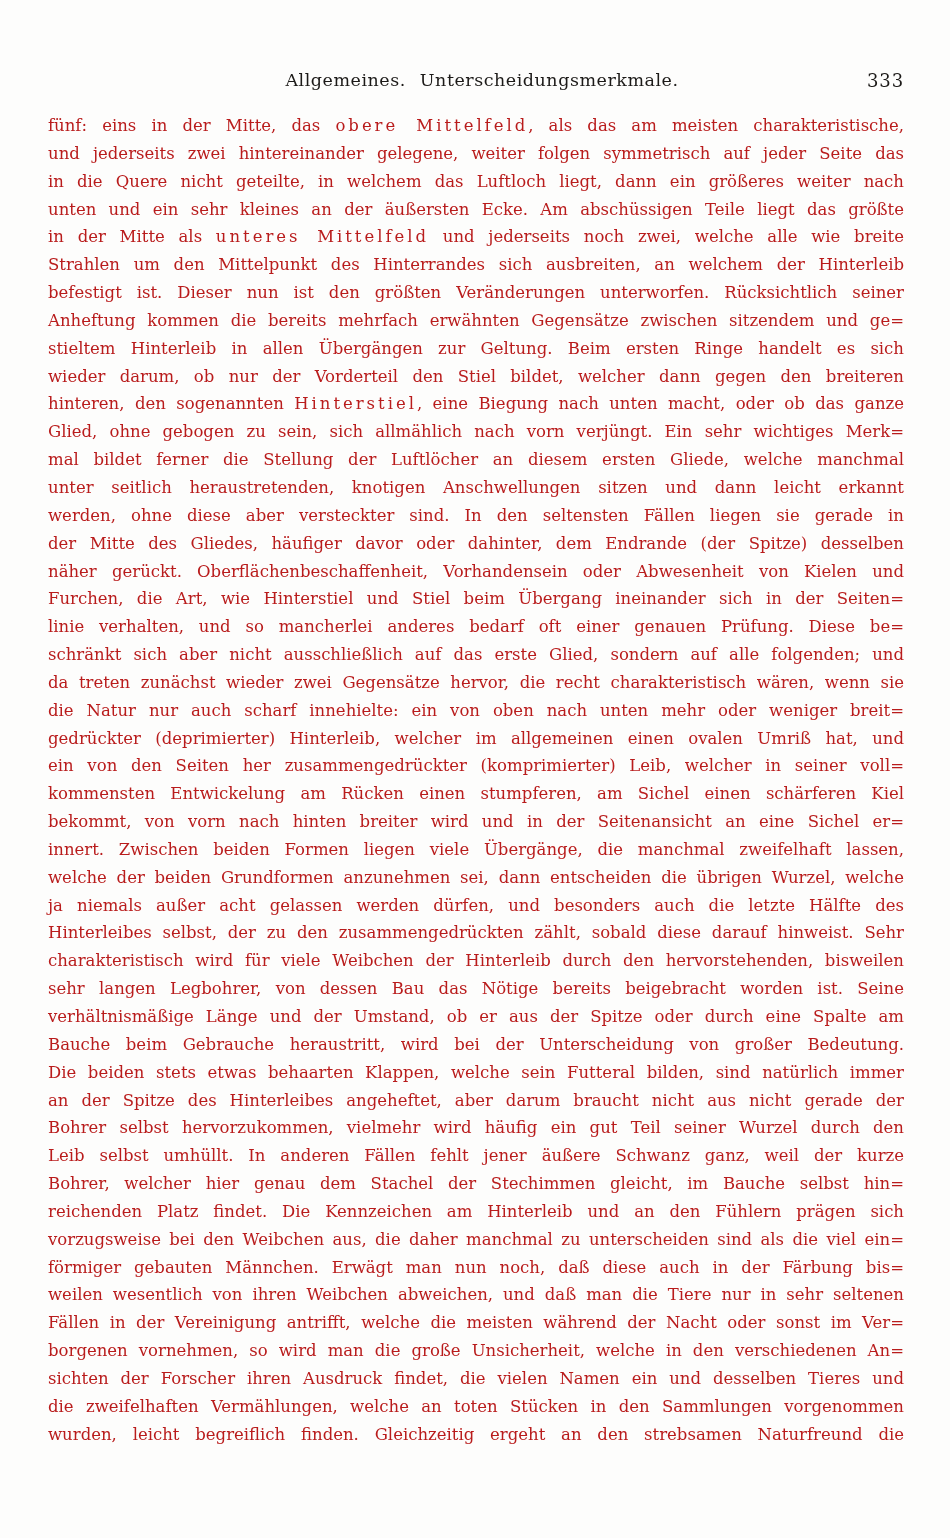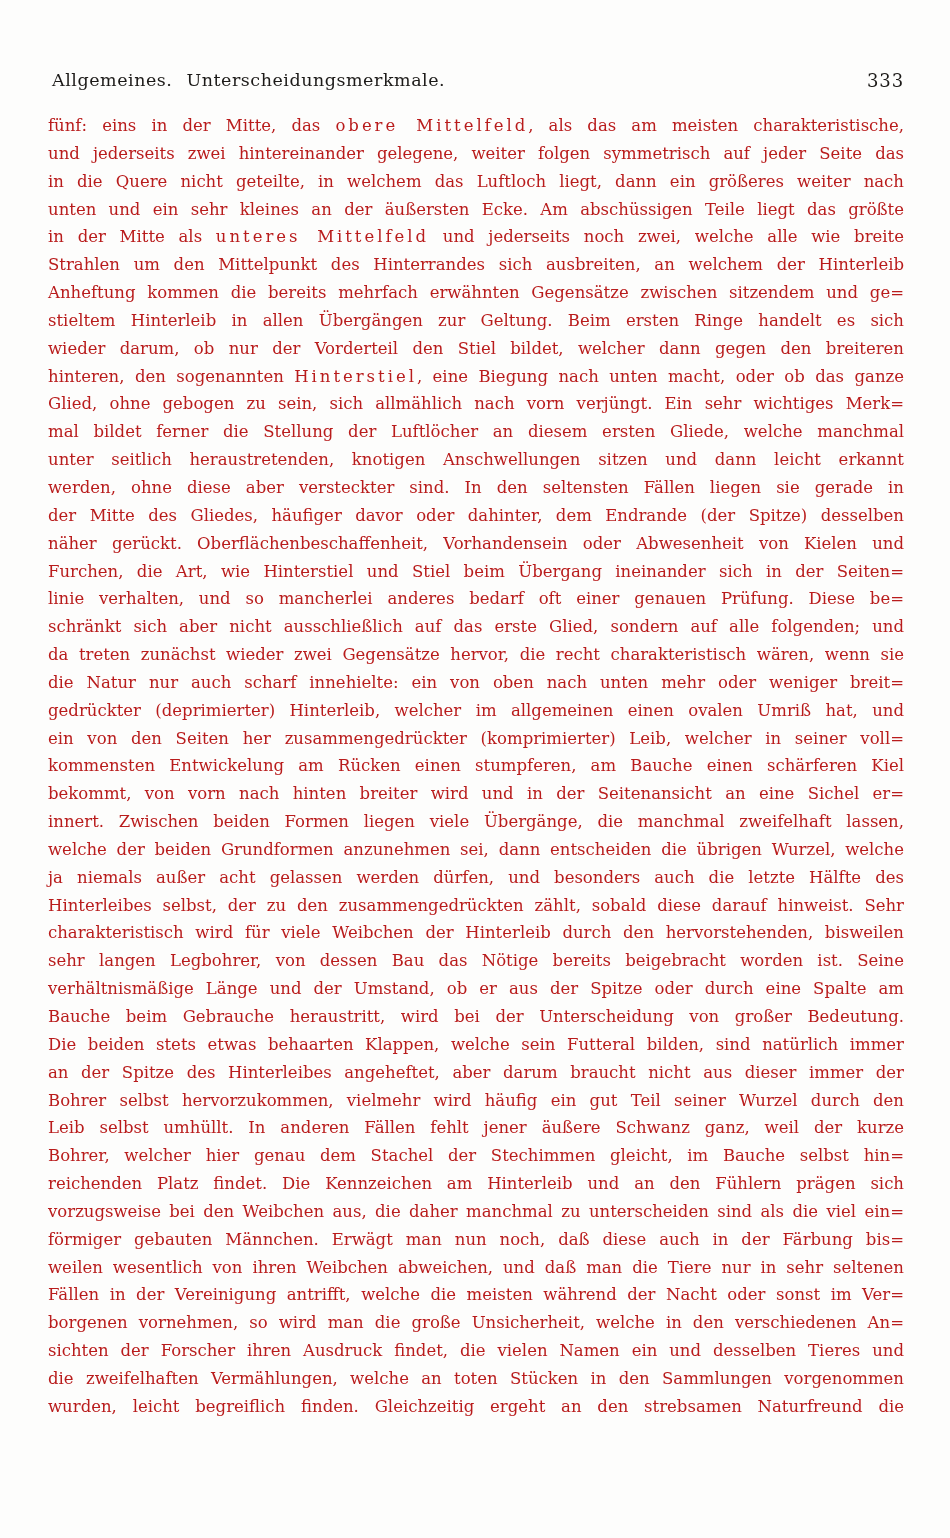--- a/index.html
+++ b/index.html
@@ -18,21 +18,22 @@
     width:856px;
   }
   .running-head {
     position:relative;
     height:30px;
     font-size:17.5px;
     color:#1c1a18;
   }
   .running-head .titles {
     position:absolute;
-    left:4px; right:0;
+    left:12px; right:0;
+    text-align:center;
     letter-spacing:0.03em;
   }
   .running-head .section { margin-right:14px; }
   .running-head .pagenum {
     position:absolute;
     right:0; top:0;
     font-size:18px;
     letter-spacing:0.05em;
   }
   .body-text {
@@ -64,49 +65,50 @@
     </div>
   </div>
 
   <div class="body-text">
       <div class="line"><span>fünf: eins in der Mitte, das </span><span class="sp">obere Mittelfeld</span><span>, als das am meisten charakteristische,</span></div>
       <div class="line"><span>und jederseits zwei hintereinander gelegene, weiter folgen symmetrisch auf jeder Seite das</span></div>
       <div class="line"><span>in die Quere nicht geteilte, in welchem das Luftloch liegt, dann ein größeres weiter nach</span></div>
       <div class="line"><span>unten und ein sehr kleines an der äußersten Ecke. Am abschüssigen Teile liegt das größte</span></div>
       <div class="line"><span>in der Mitte als </span><span class="sp">unteres Mittelfeld</span><span> und jederseits noch zwei, welche alle wie breite</span></div>
       <div class="line"><span>Strahlen um den Mittelpunkt des Hinterrandes sich ausbreiten, an welchem der Hinterleib</span></div>
+      <div class="line"><span>befestigt ist. Dieser nun ist den größten Veränderungen unterworfen. Rücksichtlich seiner</span></div>
       <div class="line"><span>Anheftung kommen die bereits mehrfach erwähnten Gegensätze zwischen sitzendem und ge=</span></div>
       <div class="line"><span>stieltem Hinterleib in allen Übergängen zur Geltung. Beim ersten Ringe handelt es sich</span></div>
       <div class="line"><span>wieder darum, ob nur der Vorderteil den Stiel bildet, welcher dann gegen den breiteren</span></div>
       <div class="line"><span>hinteren, den sogenannten </span><span class="sp">Hinterstiel</span><span>, eine Biegung nach unten macht, oder ob das ganze</span></div>
       <div class="line"><span>Glied, ohne gebogen zu sein, sich allmählich nach vorn verjüngt. Ein sehr wichtiges Merk=</span></div>
       <div class="line"><span>mal bildet ferner die Stellung der Luftlöcher an diesem ersten Gliede, welche manchmal</span></div>
       <div class="line"><span>unter seitlich heraustretenden, knotigen Anschwellungen sitzen und dann leicht erkannt</span></div>
       <div class="line"><span>werden, ohne diese aber versteckter sind. In den seltensten Fällen liegen sie gerade in</span></div>
       <div class="line"><span>der Mitte des Gliedes, häufiger davor oder dahinter, dem Endrande (der Spitze) desselben</span></div>
       <div class="line"><span>näher gerückt. Oberflächenbeschaffenheit, Vorhandensein oder Abwesenheit von Kielen und</span></div>
       <div class="line"><span>Furchen, die Art, wie Hinterstiel und Stiel beim Übergang ineinander sich in der Seiten=</span></div>
       <div class="line"><span>linie verhalten, und so mancherlei anderes bedarf oft einer genauen Prüfung. Diese be=</span></div>
       <div class="line"><span>schränkt sich aber nicht ausschließlich auf das erste Glied, sondern auf alle folgenden; und</span></div>
       <div class="line"><span>da treten zunächst wieder zwei Gegensätze hervor, die recht charakteristisch wären, wenn sie</span></div>
       <div class="line"><span>die Natur nur auch scharf innehielte: ein von oben nach unten mehr oder weniger breit=</span></div>
       <div class="line"><span>gedrückter (deprimierter) Hinterleib, welcher im allgemeinen einen ovalen Umriß hat, und</span></div>
       <div class="line"><span>ein von den Seiten her zusammengedrückter (komprimierter) Leib, welcher in seiner voll=</span></div>
-      <div class="line"><span>kommensten Entwickelung am Rücken einen stumpferen, am Bauche einen schärferen Kiel</span></div>
+      <div class="line"><span>kommensten Entwickelung am Rücken einen stumpferen, am Sichel einen schärferen Kiel</span></div>
       <div class="line"><span>bekommt, von vorn nach hinten breiter wird und in der Seitenansicht an eine Sichel er=</span></div>
       <div class="line"><span>innert. Zwischen beiden Formen liegen viele Übergänge, die manchmal zweifelhaft lassen,</span></div>
       <div class="line"><span>welche der beiden Grundformen anzunehmen sei, dann entscheiden die übrigen Wurzel, welche</span></div>
       <div class="line"><span>ja niemals außer acht gelassen werden dürfen, und besonders auch die letzte Hälfte des</span></div>
       <div class="line"><span>Hinterleibes selbst, der zu den zusammengedrückten zählt, sobald diese darauf hinweist. Sehr</span></div>
       <div class="line"><span>charakteristisch wird für viele Weibchen der Hinterleib durch den hervorstehenden, bisweilen</span></div>
       <div class="line"><span>sehr langen Legbohrer, von dessen Bau das Nötige bereits beigebracht worden ist. Seine</span></div>
       <div class="line"><span>verhältnismäßige Länge und der Umstand, ob er aus der Spitze oder durch eine Spalte am</span></div>
       <div class="line"><span>Bauche beim Gebrauche heraustritt, wird bei der Unterscheidung von großer Bedeutung.</span></div>
       <div class="line"><span>Die beiden stets etwas behaarten Klappen, welche sein Futteral bilden, sind natürlich immer</span></div>
-      <div class="line"><span>an der Spitze des Hinterleibes angeheftet, aber darum braucht nicht aus dieser immer der</span></div>
+      <div class="line"><span>an der Spitze des Hinterleibes angeheftet, aber darum braucht nicht aus nicht gerade der</span></div>
       <div class="line"><span>Bohrer selbst hervorzukommen, vielmehr wird häufig ein gut Teil seiner Wurzel durch den</span></div>
       <div class="line"><span>Leib selbst umhüllt. In anderen Fällen fehlt jener äußere Schwanz ganz, weil der kurze</span></div>
       <div class="line"><span>Bohrer, welcher hier genau dem Stachel der Stechimmen gleicht, im Bauche selbst hin=</span></div>
       <div class="line"><span>reichenden Platz findet. Die Kennzeichen am Hinterleib und an den Fühlern prägen sich</span></div>
       <div class="line"><span>vorzugsweise bei den Weibchen aus, die daher manchmal zu unterscheiden sind als die viel ein=</span></div>
       <div class="line"><span>förmiger gebauten Männchen. Erwägt man nun noch, daß diese auch in der Färbung bis=</span></div>
       <div class="line"><span>weilen wesentlich von ihren Weibchen abweichen, und daß man die Tiere nur in sehr seltenen</span></div>
       <div class="line"><span>Fällen in der Vereinigung antrifft, welche die meisten während der Nacht oder sonst im Ver=</span></div>
       <div class="line"><span>borgenen vornehmen, so wird man die große Unsicherheit, welche in den verschiedenen An=</span></div>
       <div class="line"><span>sichten der Forscher ihren Ausdruck findet, die vielen Namen ein und desselben Tieres und</span></div>

